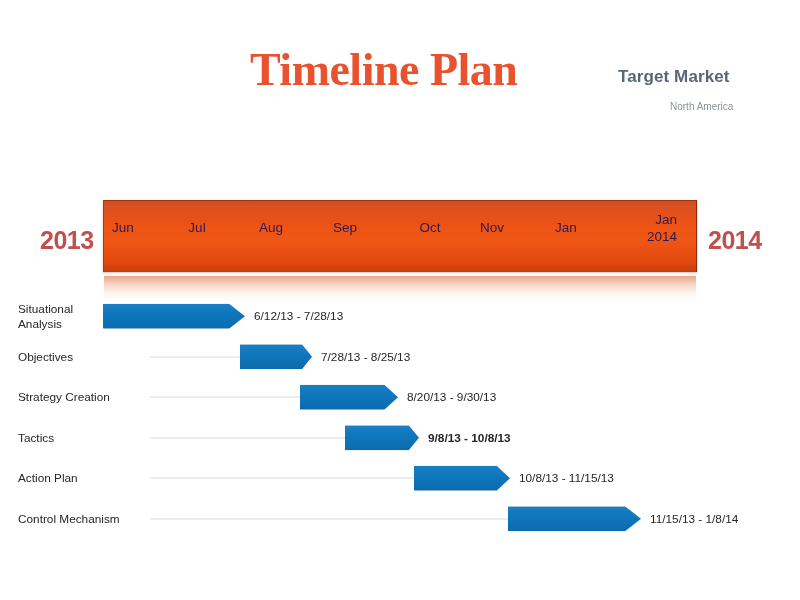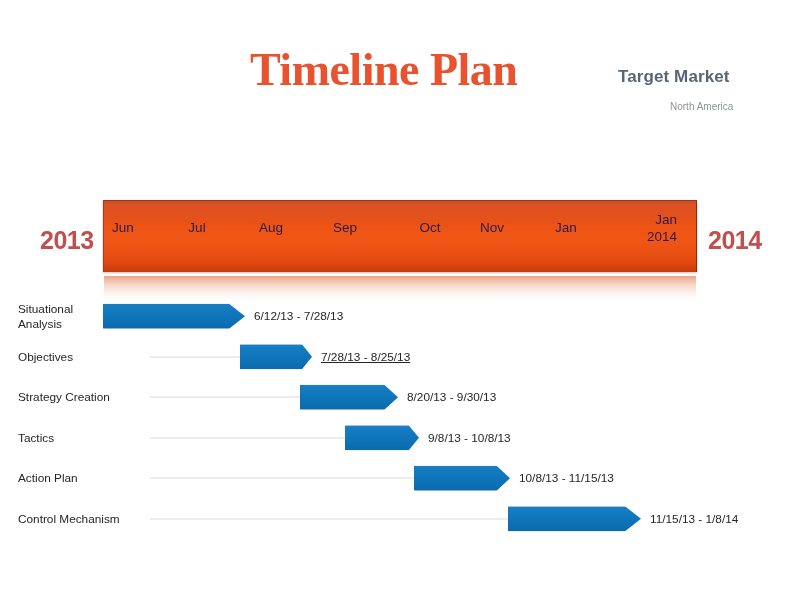--- a/index.html
+++ b/index.html
@@ -196,37 +196,37 @@
           <div class="gbar-inner"></div>
         </div>
         <div class="gdate" style="left: 254px;">6/12/13 - 7/28/13</div>
       </div>
       <div class="row">
         <div class="row-label">Objectives</div>
         <div class="leader" style="left: 150px; width: 90px;"></div>
         <div class="gbar" style="left: 240px; width: 72px; clip-path: polygon(0px 0px, 61.92px 0px, 72px 50%, 61.92px 100%, 0px 100%);">
           <div class="gbar-inner"></div>
         </div>
-        <div class="gdate" style="left: 321px; text-decoration: underline;">7/28/13 - 8/25/13</div>
+        <div class="gdate" style="left: 321px;">7/28/13 - 8/25/13</div>
       </div>
       <div class="row">
         <div class="row-label">Strategy Creation</div>
         <div class="leader" style="left: 150px; width: 150px;"></div>
         <div class="gbar" style="left: 300px; width: 98px; clip-path: polygon(0px 0px, 84.28px 0px, 98px 50%, 84.28px 100%, 0px 100%);">
           <div class="gbar-inner"></div>
         </div>
         <div class="gdate" style="left: 407px;">8/20/13 - 9/30/13</div>
       </div>
       <div class="row">
         <div class="row-label">Tactics</div>
         <div class="leader" style="left: 150px; width: 195px;"></div>
         <div class="gbar" style="left: 345px; width: 74px; clip-path: polygon(0px 0px, 63.64px 0px, 74px 50%, 63.64px 100%, 0px 100%);">
           <div class="gbar-inner"></div>
         </div>
-        <div class="gdate" style="left: 428px;">9/8/13 - 10/8/13</div>
+        <div class="gdate" style="left: 428px; font-weight: bold;">9/8/13 - 10/8/13</div>
       </div>
       <div class="row">
         <div class="row-label">Action Plan</div>
         <div class="leader" style="left: 150px; width: 264px;"></div>
         <div class="gbar" style="left: 414px; width: 96px; clip-path: polygon(0px 0px, 82.56px 0px, 96px 50%, 82.56px 100%, 0px 100%);">
           <div class="gbar-inner"></div>
         </div>
         <div class="gdate" style="left: 519px;">10/8/13 - 11/15/13</div>
       </div>
       <div class="row">

